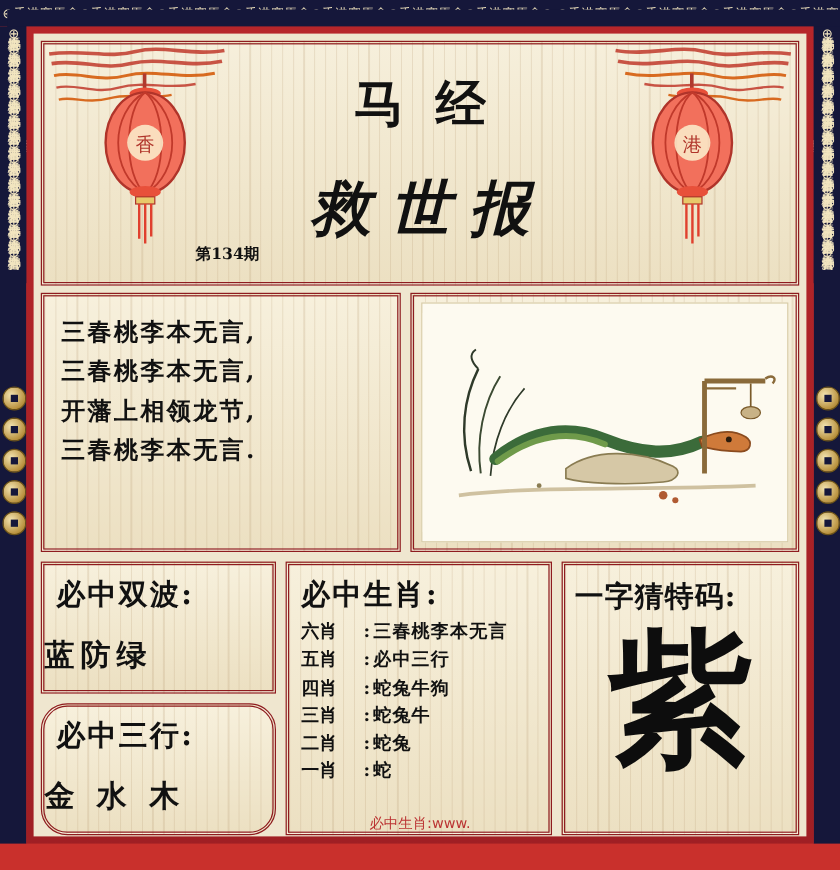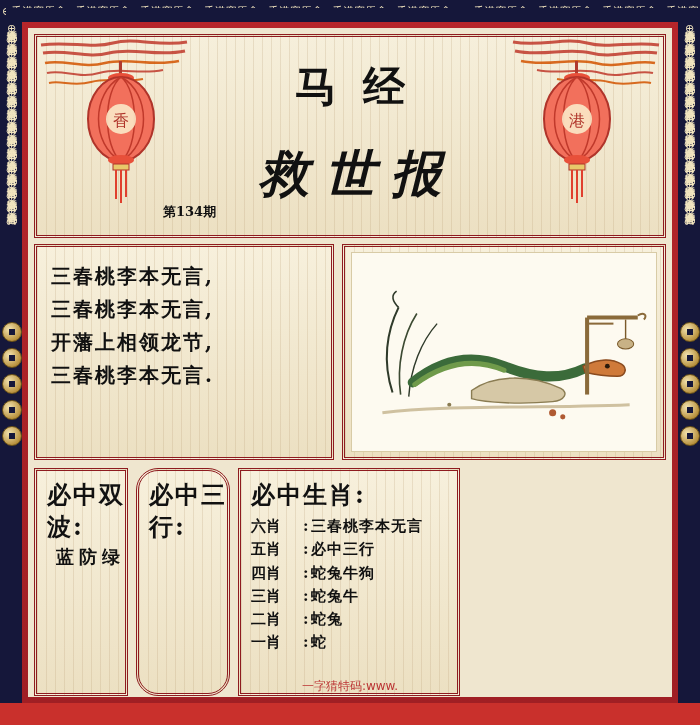--- a/index.html
+++ b/index.html
@@ -177,40 +177,40 @@
   
   .bottom{
     position:relative;
     margin:8px 6px 6px 6px;
     height:228px;
     display:flex;
     gap:8px;
   }
   .col-left{
     flex:0 0 196px;
-    display:flex;flex-direction:row;gap:8px;
+    display:flex;flex-direction:column;gap:8px;
   }
   .box{
     border:3px double #8e1b1f;
     background:
       repeating-linear-gradient(90deg,rgba(180,150,110,.22) 0 1px,rgba(0,0,0,0) 1px 9px),
       linear-gradient(#f7f0dc,#ece0c2);
     box-sizing:border-box;
     position:relative;
   }
   .box h3{
     margin:8px 0 0 10px;
     font-family:"DejaVu Serif","Liberation Serif",serif;
     font-size:24px;font-weight:bold;color:#111;letter-spacing:2px;
   }
   .box .val{
-    margin-top:2px;
-    text-align:right;
-    font-family:"DejaVu Serif","Liberation Serif",serif;
-    font-size:18px;font-weight:bold;color:#111;letter-spacing:5px;
+    margin-top:18px;
+    text-align:left;
+    font-family:"DejaVu Serif","Liberation Serif",serif;
+    font-size:25px;font-weight:bold;color:#111;letter-spacing:5px;
   }
   .col-mid{
     flex:0 0 222px;
     padding:6px 6px 4px 10px;
   }
   .col-mid h3{
     margin:2px 0 4px 0;
     font-family:"DejaVu Serif","Liberation Serif",serif;
     font-size:24px;font-weight:bold;color:#111;letter-spacing:2px;
   }
@@ -416,20 +416,21 @@
 
       <div class="bottom">
 
         <div class="col-left">
           <div class="box" style="flex:1 1 50%;">
             <h3>必中双波:</h3>
             <div class="val">蓝防绿</div>
           </div>
           <div class="box" style="flex:1 1 50%;border-radius:22px;">
             <h3>必中三行:</h3>
+            <div class="val">金 水 木</div>
           </div>
         </div>
 
         <div class="box col-mid">
           <h3>必中生肖:</h3>
 
           <div class="zodiac-row">
             <span class="lab">六肖</span>
             <span class="sep">:</span>
             <span class="vals">三春桃李本无言</span>
@@ -454,19 +455,23 @@
             <span class="sep">:</span>
             <span class="vals">蛇兔</span>
           </div>
           <div class="zodiac-row">
             <span class="lab">一肖</span>
             <span class="sep">:</span>
             <span class="vals">蛇</span>
           </div>
         </div>
 
+        <div class="box col-right">
+          <h3>一字猜特码:</h3>
+          <div class="bigword">紫</div>
+        </div>
       </div>
 
-      <div class="footer-src">一字猜特码:www.</div>
+      <div class="footer-src">必中生肖:www.</div>
 
     </div>
   </div>
 </div>
 
 </body></html>

